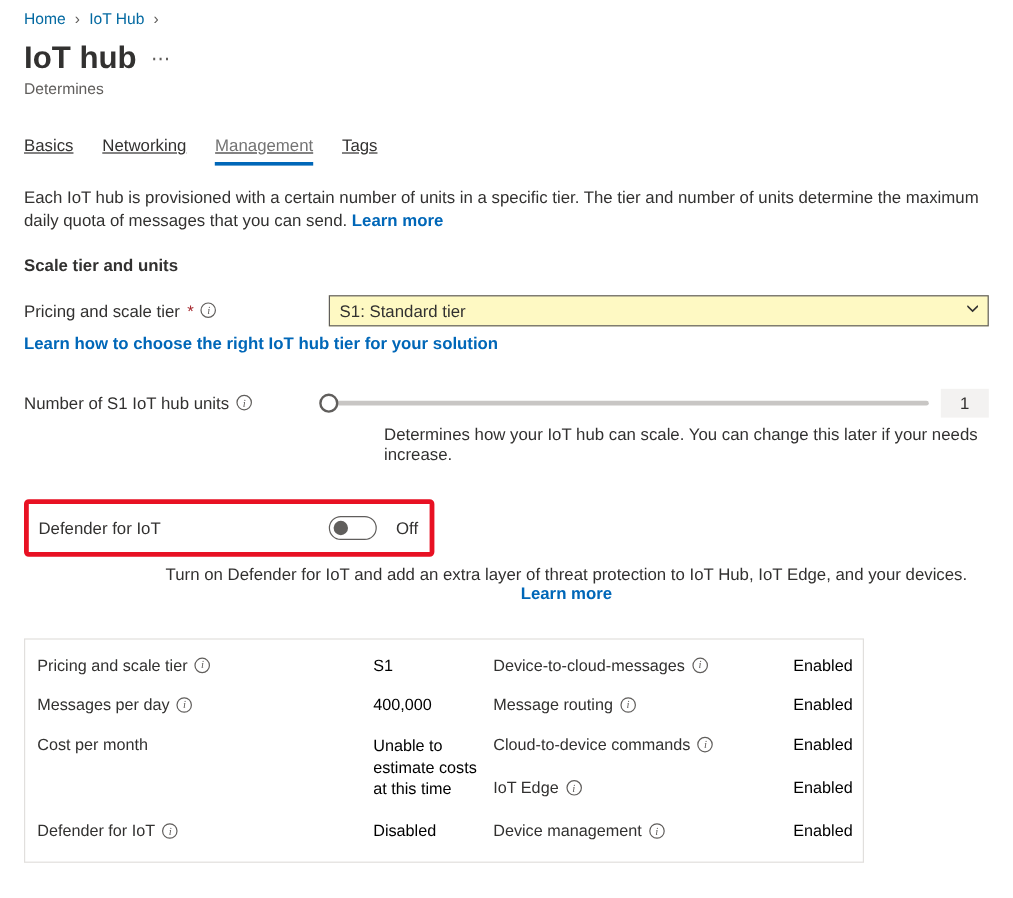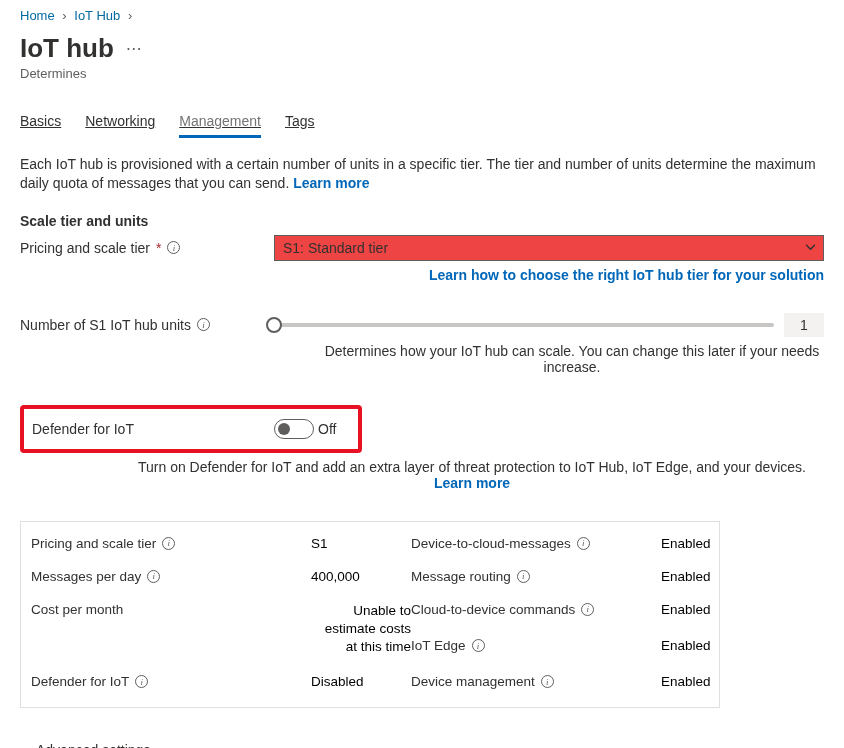--- a/index.html
+++ b/index.html
@@ -16,75 +16,75 @@
   .breadcrumb .chev { color: #605e5c; margin: 0 4px; }
   .page-title-row { display: flex; align-items: center; gap: 12px; }
   .page-title { font-size: 26px; font-weight: 600; color: #323130; }
   .title-more { font-size: 16px; color: #605e5c; letter-spacing: 1px; cursor: pointer; }
   .subtitle { font-size: 13px; color: #605e5c; margin-top: 2px; margin-bottom: 26px; }
   .tabs { display: flex; gap: 24px; border-bottom: 1px solid transparent; margin-bottom: 16px; text-decoration: underline; }
   .tab { font-size: 14px; color: #323130; padding: 6px 0; cursor: pointer; }
   .tab.active { color: #737373; font-weight: 400; border-bottom: 3px solid #0067b8; }
   .intro { font-size: 14px; line-height: 1.35; margin-bottom: 20px; }
   .link { color: #0067b8; text-decoration: none; cursor: pointer; font-weight: bold; }
-  .section-heading { font-weight: 600; margin-bottom: 6px; }
+  .section-heading { font-weight: 600; margin-bottom: 17px; }
   .field-row { display: flex; align-items: center; margin-bottom: 6px; }
   .field-label { width: 254px; display: flex; align-items: center; gap: 6px; font-size: 14px; }
   .req { color: #a4262c; }
   .info-icon {
     width: 13px; height: 13px; border: 1px solid #605e5c; border-radius: 50%;
     display: inline-flex; align-items: center; justify-content: center;
     font-size: 9px; color: #605e5c; font-style: italic; font-family: Georgia, serif;
   }
   .select {
     flex: 1; display: flex; justify-content: space-between; align-items: center;
-    border: 1px solid #605e5c; padding: 4px 8px; font-size: 14px; background: #ef4444;
+    border: 1px solid #605e5c; padding: 4px 8px; font-size: 14px; background: #fef9c3;
     cursor: pointer;
   }
   .select-chev { font-size: 11px; color: #323130; }
-  .help-right { text-align: right; margin-top: 6px; margin-bottom: 30px; }
+  .help-right { text-align: left; margin-top: 6px; margin-bottom: 30px; }
   .slider-row .field-label { width: 254px; }
   .slider-wrap { flex: 1; display: flex; align-items: center; gap: 10px; }
   .slider-track {
     flex: 1; height: 4px; background: #c8c6c4; position: relative; border-radius: 2px;
   }
   .slider-thumb {
     position: absolute; left: 0; top: 50%; transform: translate(-50%, -50%);
     width: 16px; height: 16px; border-radius: 50%;
     background: #fff; border: 2px solid #605e5c;
   }
   .slider-value {
     width: 40px; text-align: center; background: #f3f2f1; padding: 4px 0; font-size: 14px;
   }
-  .helper-text { margin-left: 254px; font-size: 14px; padding-left: 46px; color: #323130; margin-top: 6px; margin-bottom: 30px; text-align: center; }
+  .helper-text { margin-left: 254px; font-size: 14px; padding-left: 46px; color: #323130; margin-top: 6px; margin-bottom: 30px; }
   .highlight-box {
     border: 4px solid #e81123; border-radius: 4px;
     padding: 10px 8px; width: 342px; display: flex; align-items: center;
     margin-bottom: 6px;
   }
   .highlight-box .field-label { width: 242px; }
-  .toggle-wrap { display: flex; align-items: center; gap: 4px; }
+  .toggle-wrap { display: flex; align-items: center; gap: 16px; }
   .toggle {
     width: 40px; height: 20px; border-radius: 10px; border: 1px solid #605e5c;
     position: relative; background: #fff; cursor: pointer;
   }
   .toggle-knob {
     position: absolute; left: 3px; top: 50%; transform: translateY(-50%);
     width: 12px; height: 12px; border-radius: 50%; background: #605e5c;
   }
   .toggle-label { font-size: 14px; }
   .defender-desc { font-size: 14px; margin-bottom: 30px; text-align: center; padding-left: 100px;}
   .summary-box {
     border: 1px solid #e1dfdd; padding: 14px 10px 18px 10px; width: 700px;
     display: grid; grid-template-columns: 280px 100px 250px 1fr; row-gap: 18px;
     font-size: 13.5px; align-items: start;
   }
   .summary-box .lbl { display: flex; align-items: center; gap: 6px; color: #323130; }
   .summary-box .val { color: #000000; }
-  .multiline { line-height: 1.35; text-align: right; }
+  .multiline { line-height: 1.35; }
   .adv-row {
     display: flex; align-items: center; gap: 10px; padding: 12px 6px;
     border-bottom: 1px solid #e1dfdd; margin-top: 22px; cursor: pointer;
   }
   .adv-chev { font-size: 12px; }
   
   .chev-svg { width: 9px; height: 9px; }
 </style>
 </head>
 <body>

